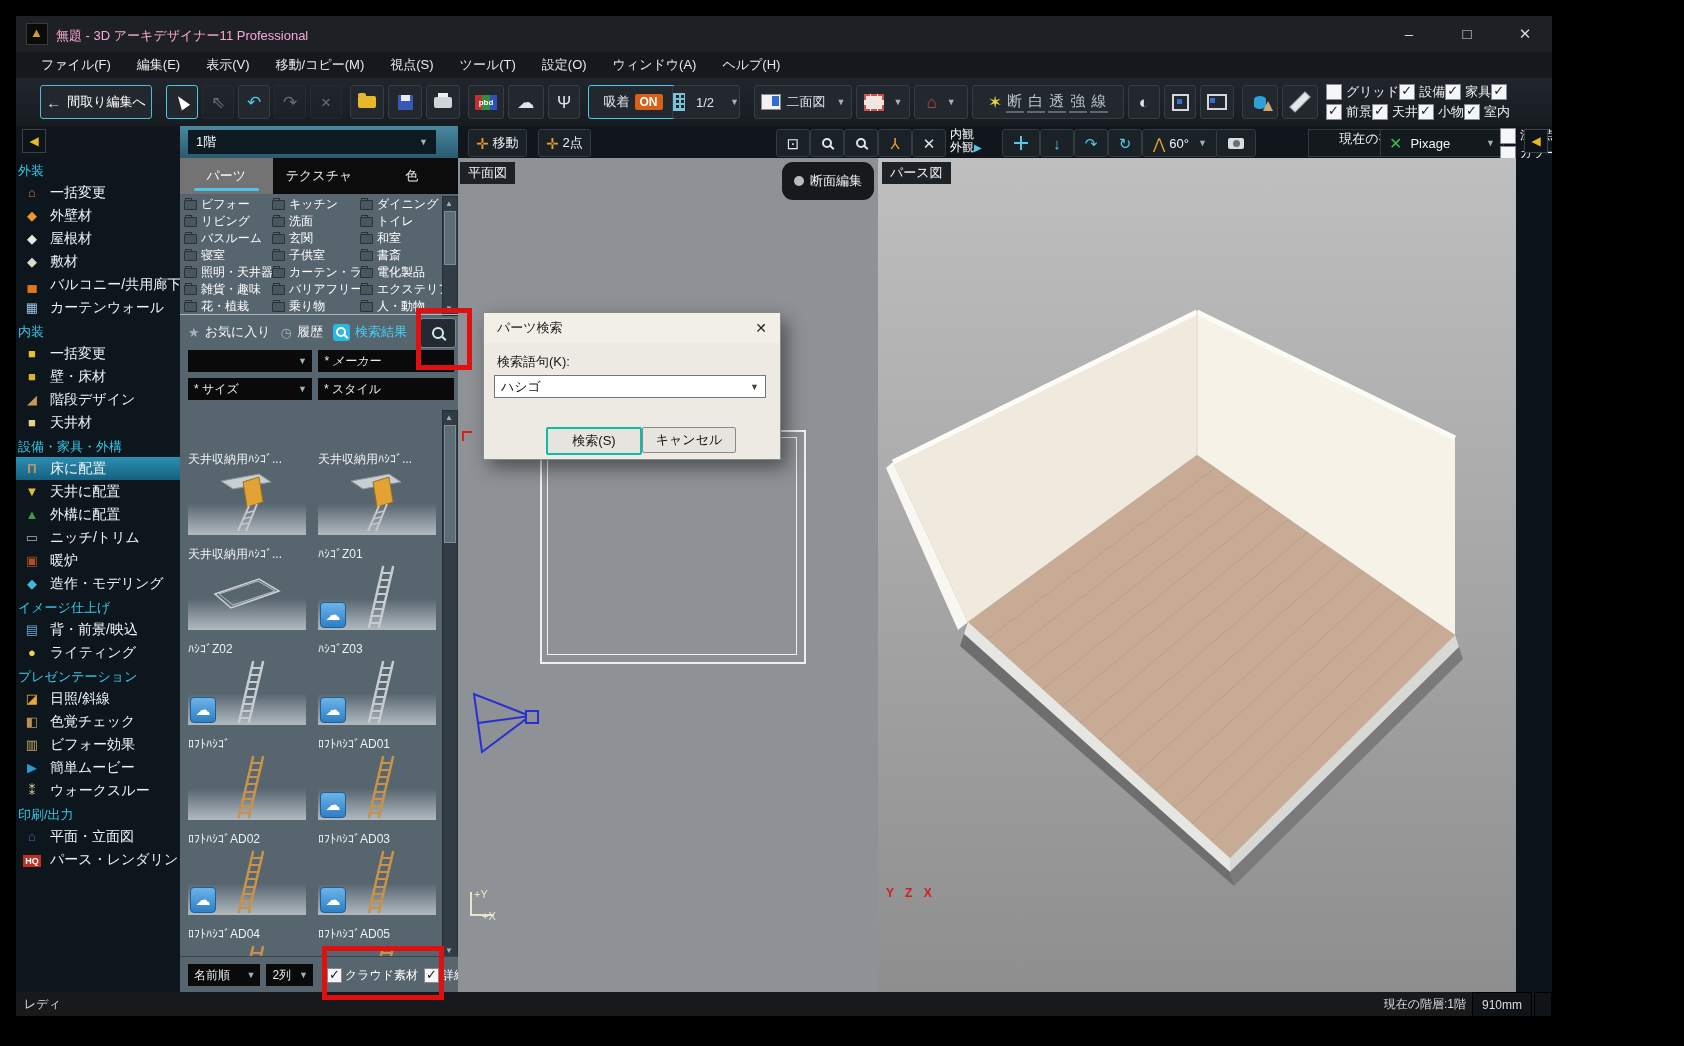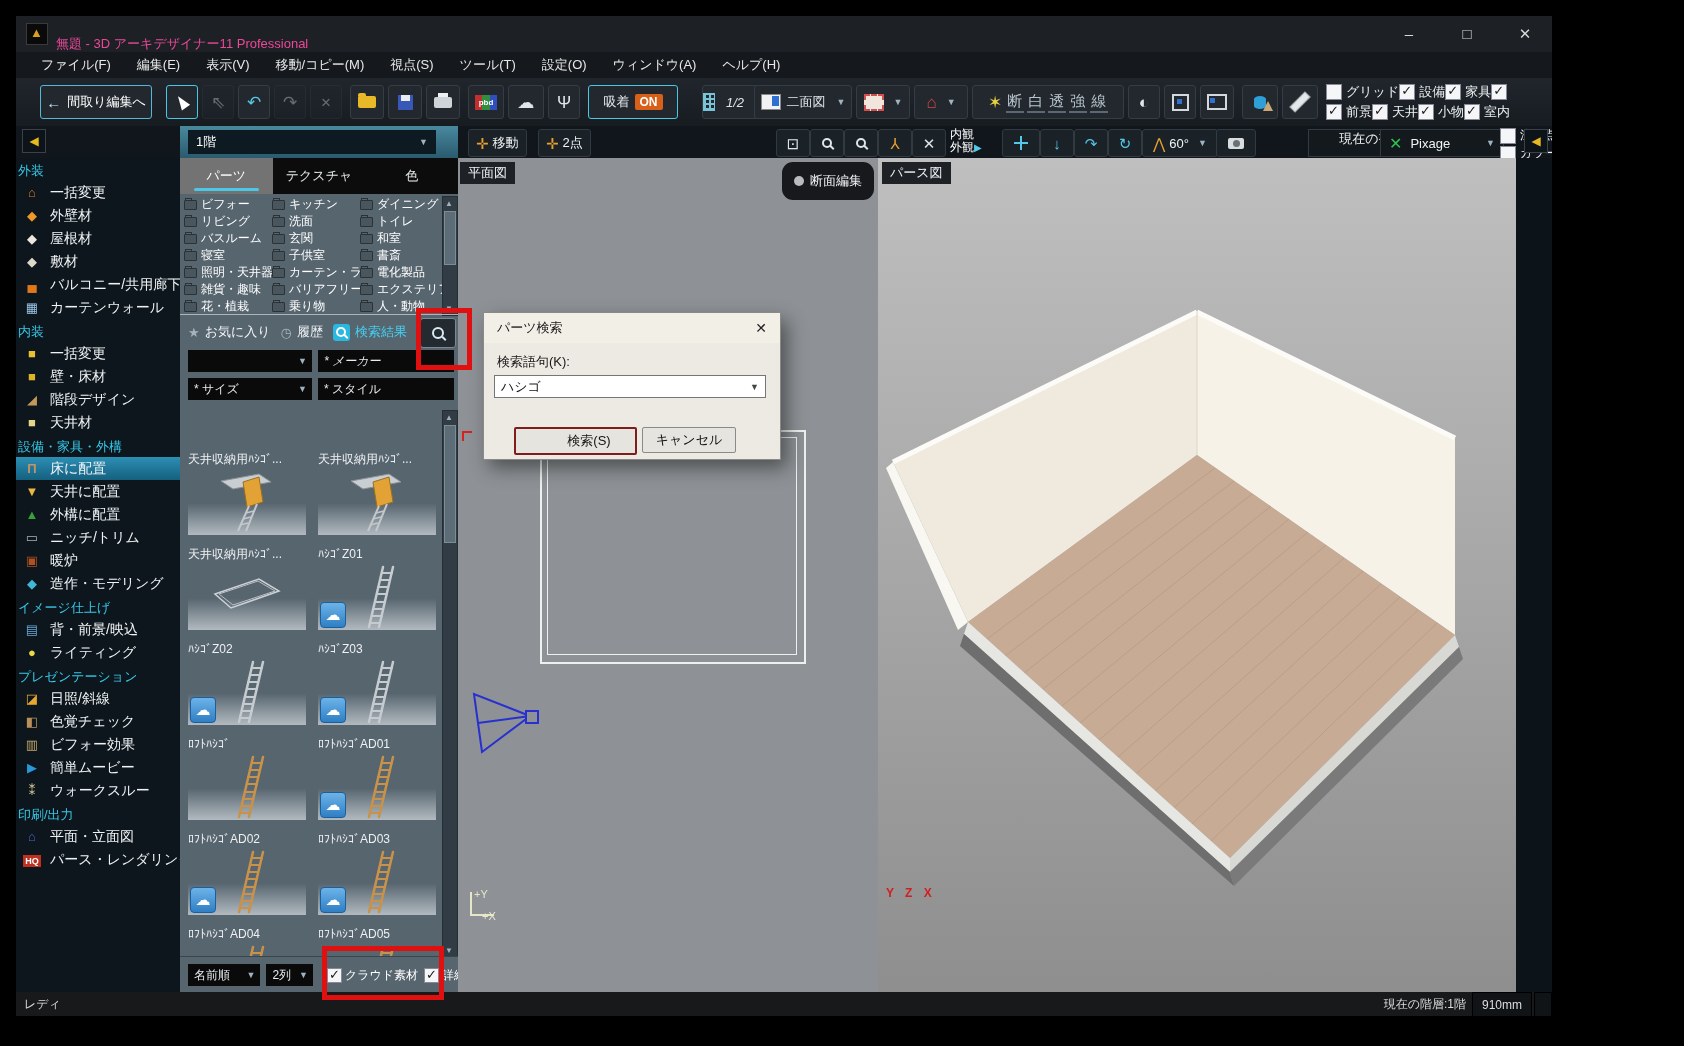--- a/index.html
+++ b/index.html
@@ -3,21 +3,21 @@
 <meta charset="utf-8">
 <style>
   html,body{margin:0;padding:0;background:#000;width:1684px;height:1046px;overflow:hidden;
     font-family:"Liberation Sans","DejaVu Sans",sans-serif;-webkit-font-smoothing:antialiased;}
   #win{position:absolute;left:16px;top:16px;width:1536px;height:1000px;background:#14181c;overflow:hidden;}
 
   
   #titlebar{position:absolute;left:0;top:0;width:1536px;height:36px;background:#1d2125;}
   #app-logo{position:absolute;left:10px;top:7px;width:20px;height:20px;background:#0a0a0a;border:1px solid #3a3a3a;}
   #app-logo::before{content:"▲";position:absolute;left:3px;top:1px;font-size:13px;color:#d8a020;}
-  #win-title{position:absolute;left:40px;top:19px;font-size:13px;color:#ec4899;}
+  #win-title{position:absolute;left:40px;top:11px;font-size:13px;color:#f9a8d4;}
   .winctl{position:absolute;top:4px;width:40px;height:28px;color:#d8d8d8;font-size:15px;text-align:center;line-height:28px;}
   
   #menubar{position:absolute;left:0;top:36px;width:1536px;height:26px;background:#15191d;display:flex;align-items:center;padding-left:12px;}
   .menu-item{color:#e8e8e8;font-size:13px;padding:0 13px;height:26px;line-height:26px;}
 
   
   #toolbar1{position:absolute;left:0;top:62px;width:1536px;height:48px;background:linear-gradient(#20262c,#171c21);border-bottom:1px solid #000;}
   .tbtn{position:absolute;top:7px;height:32px;background:#22282e;border:1px solid #343c44;border-radius:3px;color:#dfe5ea;
         display:flex;align-items:center;justify-content:center;font-size:13px;}
   .tbtn.sel{border:1px solid #49c8e8;}
@@ -192,21 +192,21 @@
   #dialog{position:absolute;left:467px;top:296px;width:296px;height:146px;background:#eceae3;border:1px solid #8a8a8a;
      box-shadow:6px 8px 18px rgba(0,0,0,.45);z-index:40;}
   #dlg-title{position:absolute;left:0;top:0;width:100%;height:30px;background:#f2efe7;color:#151515;font-size:13px;line-height:30px;padding-left:13px;box-sizing:border-box;}
   #dlg-close{position:absolute;right:4px;top:2px;width:30px;height:26px;text-align:center;line-height:26px;color:#222;font-size:14px;}
   #dlg-label{position:absolute;left:13px;top:40px;color:#151515;font-size:13px;}
   #dlg-combo{position:absolute;left:10px;top:62px;width:272px;height:23px;background:#fff;border:1px solid #767676;font-size:13px;color:#111;
      display:flex;align-items:center;padding-left:6px;box-sizing:border-box;}
   #dlg-combo .dd-arrow{position:absolute;right:6px;color:#444;}
   .dlg-btn{position:absolute;top:114px;width:92px;height:24px;background:#e6e4df;border:1px solid #8a8a8a;font-size:13px;color:#111;
      display:flex;align-items:center;justify-content:center;border-radius:2px;}
-  #dlg-search{left:30px;border:2px solid #7f1d1d;padding-left:27px;}
+  #dlg-search{left:62px;border:2px solid #14b8a6;}
   #dlg-cancel{left:158px;}
 </style>
 </head>
 <body>
 
 <div id="win">
 
   <div id="titlebar">
     <span id="app-logo"></span>
     <span id="win-title">無題 - 3D アーキデザイナー11 Professional</span>
@@ -263,21 +263,21 @@
     <div class="tbtn" style="left:492px;width:34px;">
         <span class="tb-ico">☁</span>
       </div>
     <div class="tbtn" style="left:532px;width:30px;">
         <span class="tb-ico">Ψ</span>
       </div>
     <div class="tbtn sel" style="left:572px;width:88px;">
       <span>吸着</span>
       <span class="snap-on">ON</span>
     </div>
-    <div class="tbtn" style="left:686px;width:66px;gap:11px;font-style:italic;">
+    <div class="tbtn" style="left:656px;width:66px;gap:11px;">
       <span class="grid-glyph"></span>
       <span>1/2</span>
       <span class="dd-arrow">▼</span>
     </div>
     <div class="tbtn" style="left:738px;width:96px;gap:6px;">
       <span class="twoview-glyph"></span>
       <span>二面図</span>
       <span class="dd-arrow">▼</span>
     </div>
     <div class="tbtn" style="left:840px;width:52px;gap:5px;">

